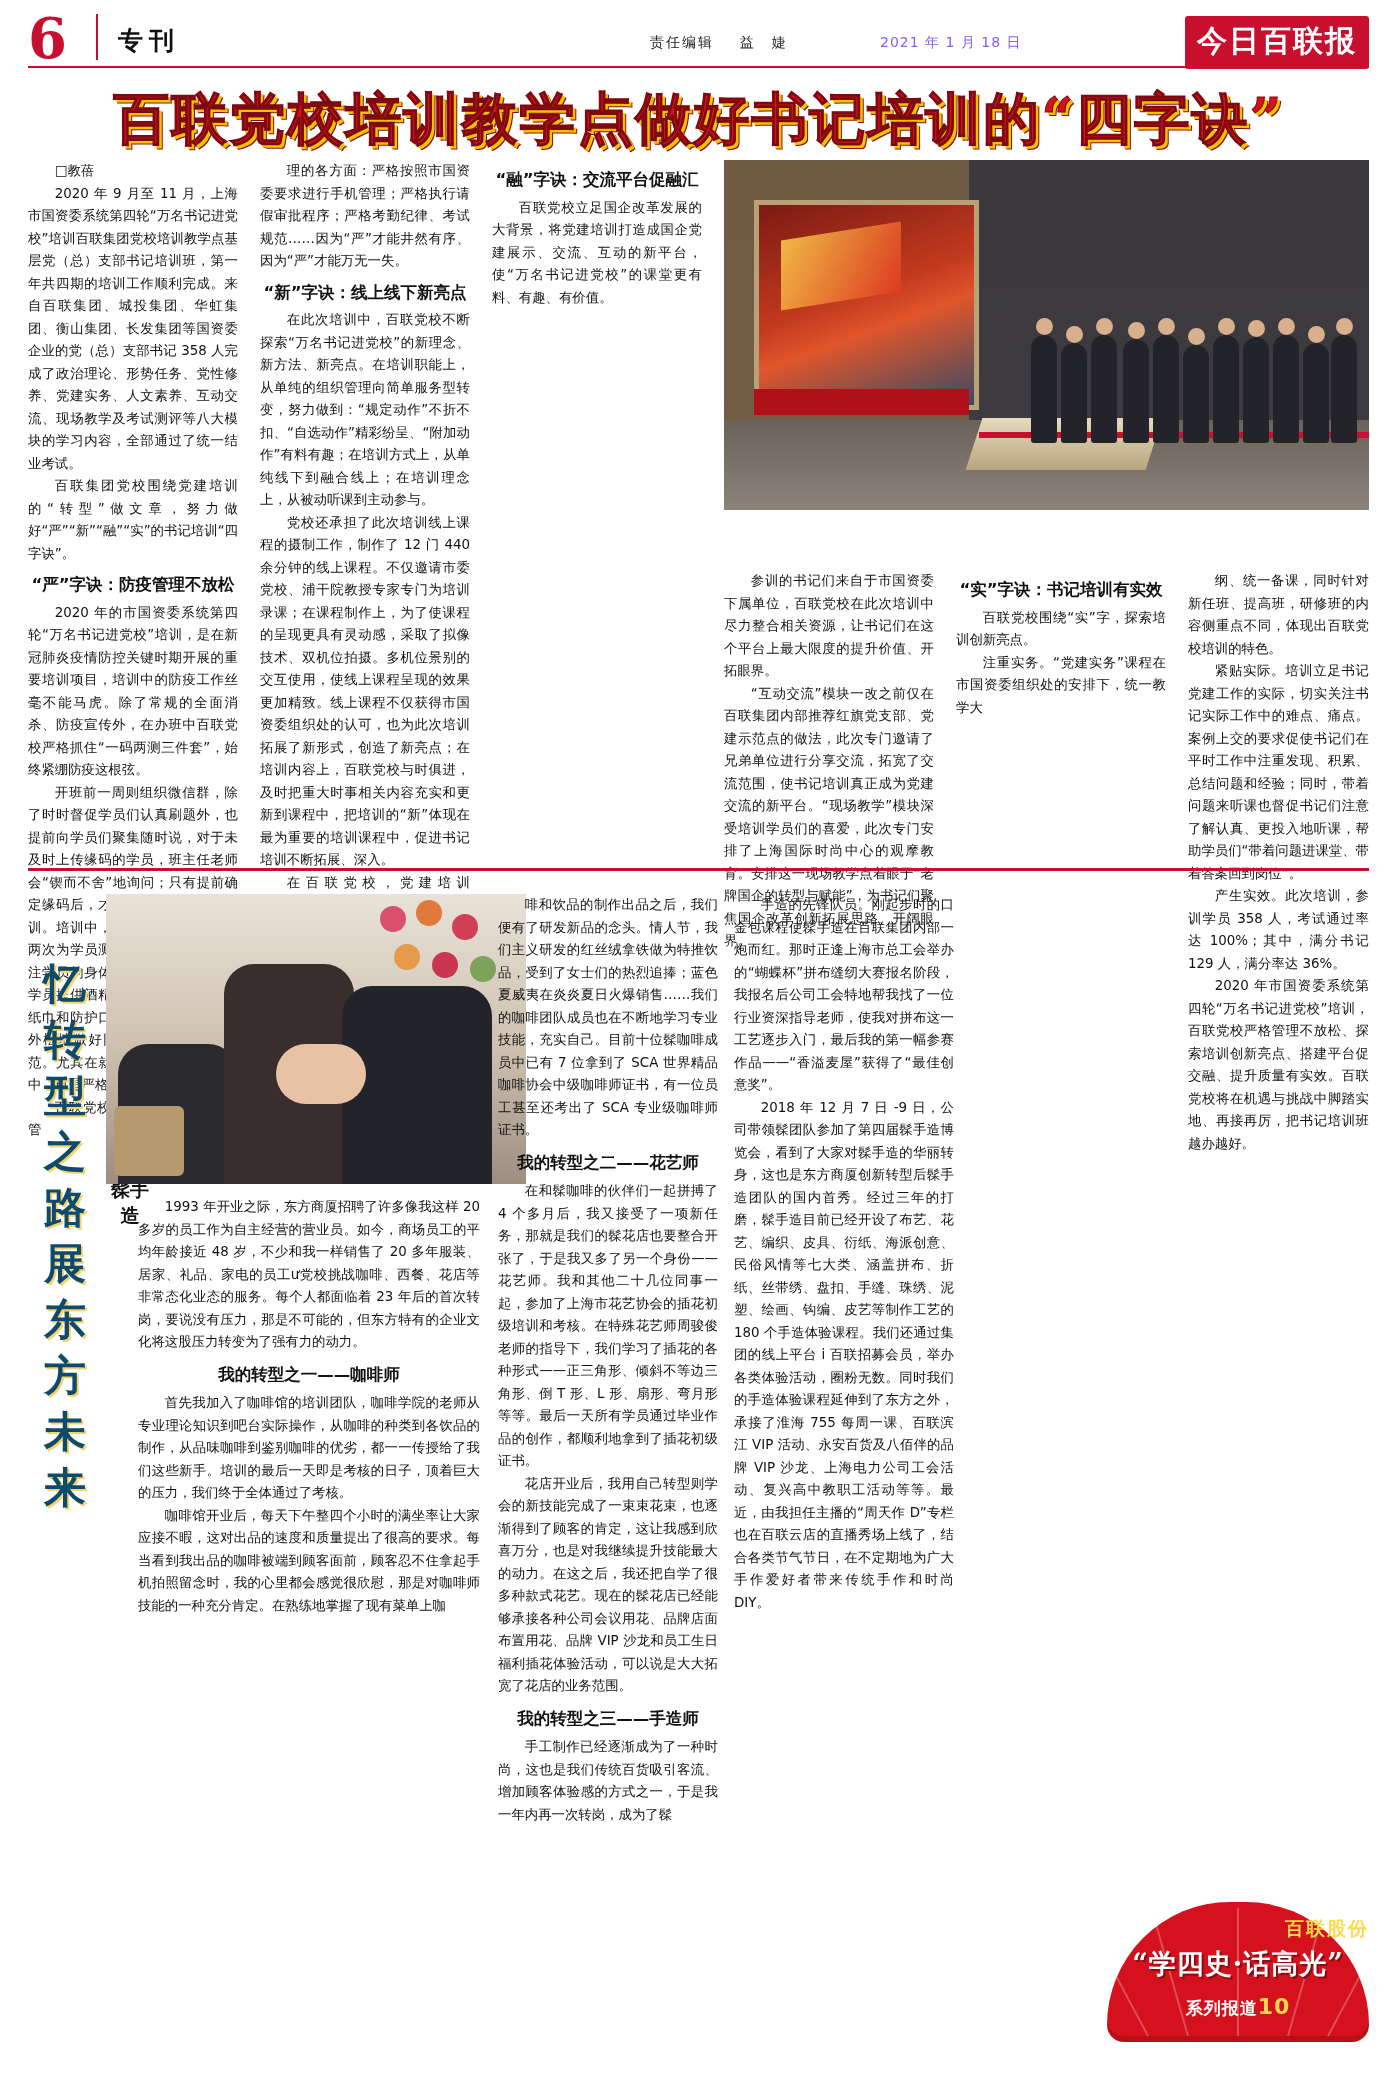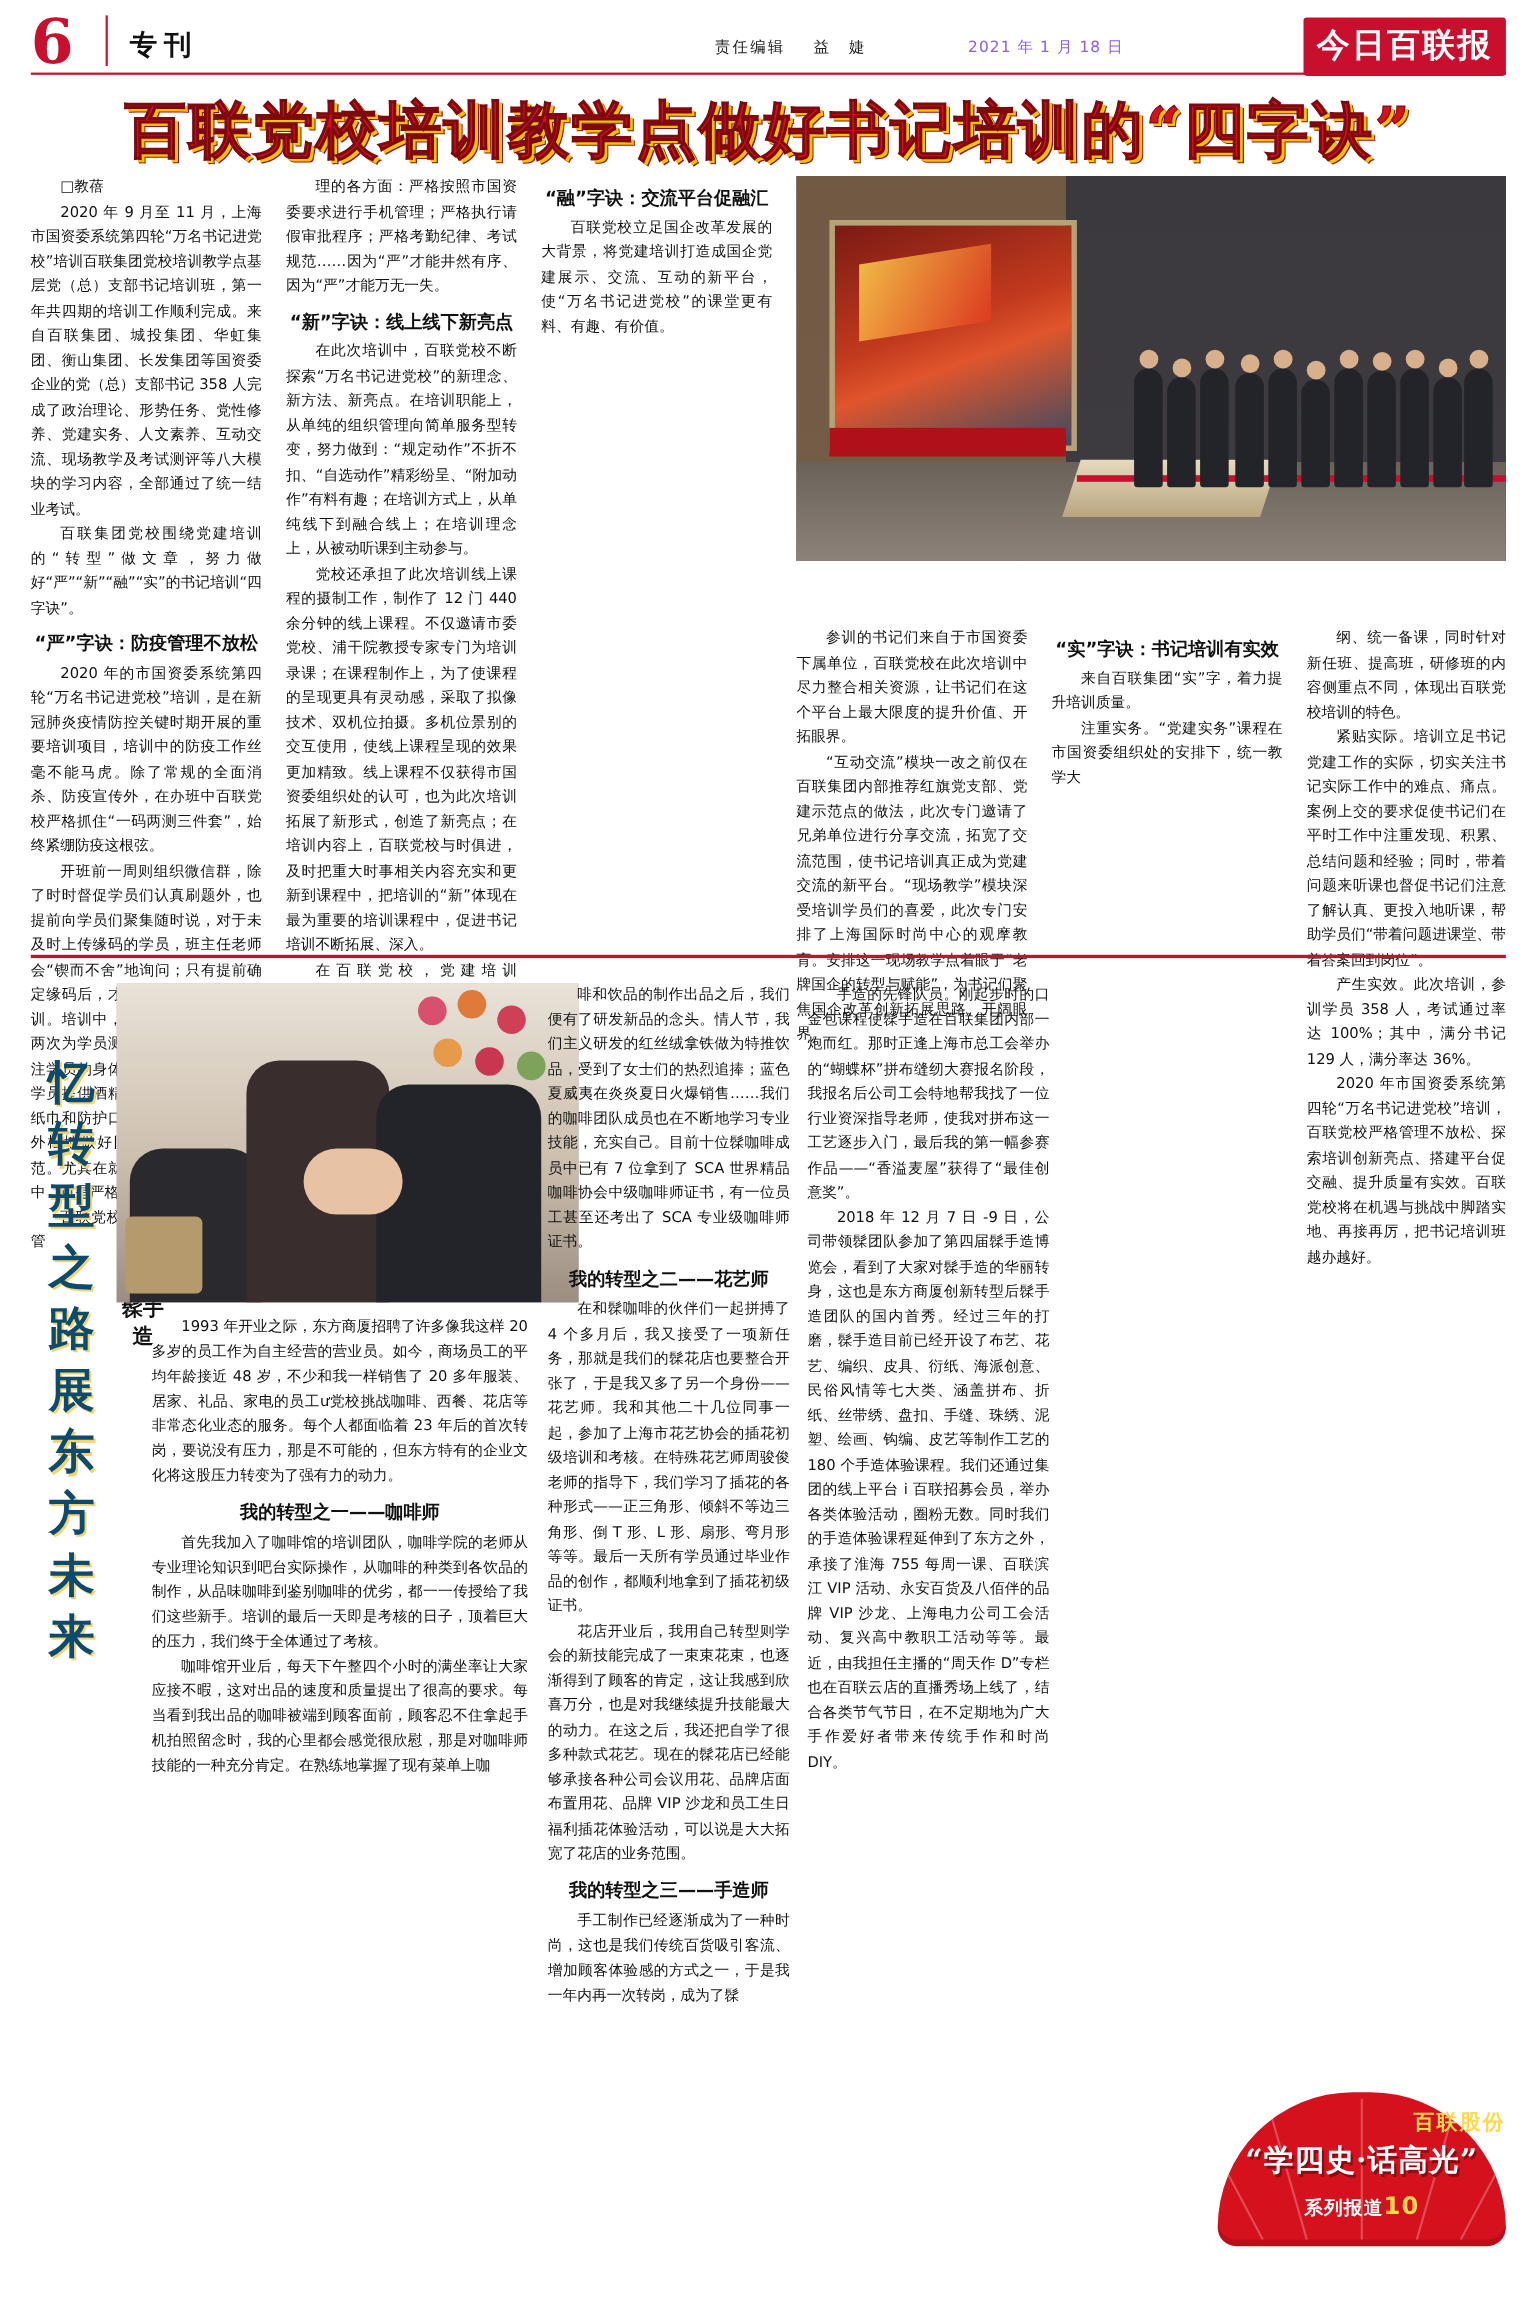--- a/index.html
+++ b/index.html
@@ -256,21 +256,21 @@
       </div>
     </div>
 
     <div class="col under" id="c4">
       <p>参训的书记们来自于市国资委下属单位，百联党校在此次培训中尽力整合相关资源，让书记们在这个平台上最大限度的提升价值、开拓眼界。</p>
       <p>“互动交流”模块一改之前仅在百联集团内部推荐红旗党支部、党建示范点的做法，此次专门邀请了兄弟单位进行分享交流，拓宽了交流范围，使书记培训真正成为党建交流的新平台。“现场教学”模块深受培训学员们的喜爱，此次专门安排了上海国际时尚中心的观摩教育。安排这一现场教学点着眼于“老牌国企的转型与赋能”，为书记们聚焦国企改革创新拓展思路、开阔眼界。</p>
     </div>
 
     <div class="col under" id="c5">
       <h3>“实”字诀：书记培训有实效</h3>
-      <p>来自百联集团“实”字，着力提升培训质量。</p>
+      <p>百联党校围绕“实”字，探索培训创新亮点。</p>
       <p>注重实务。“党建实务”课程在市国资委组织处的安排下，统一教学大</p>
     </div>
 
     <div class="col under" id="c6">
       <p>纲、统一备课，同时针对新任班、提高班，研修班的内容侧重点不同，体现出百联党校培训的特色。</p>
       <p>紧贴实际。培训立足书记党建工作的实际，切实关注书记实际工作中的难点、痛点。案例上交的要求促使书记们在平时工作中注重发现、积累、总结问题和经验；同时，带着问题来听课也督促书记们注意了解认真、更投入地听课，帮助学员们“带着问题进课堂、带着答案回到岗位”。</p>
       <p>产生实效。此次培训，参训学员 358 人，考试通过率达 100%；其中，满分书记 129 人，满分率达 36%。</p>
       <p>2020 年市国资委系统第四轮“万名书记进党校”培训，百联党校严格管理不放松、探索培训创新亮点、搭建平台促交融、提升质量有实效。百联党校将在机遇与挑战中脚踏实地、再接再厉，把书记培训班越办越好。</p>
     </div>
   </div>

